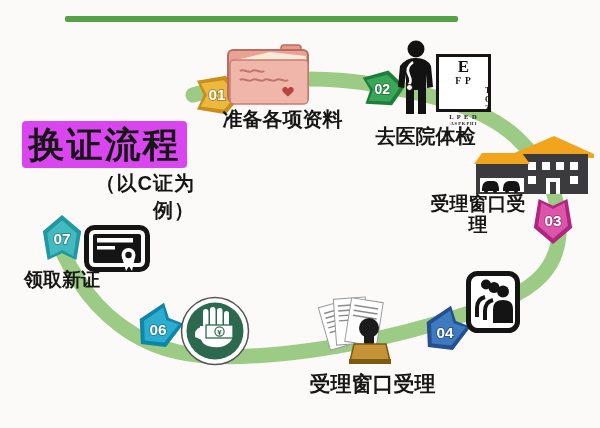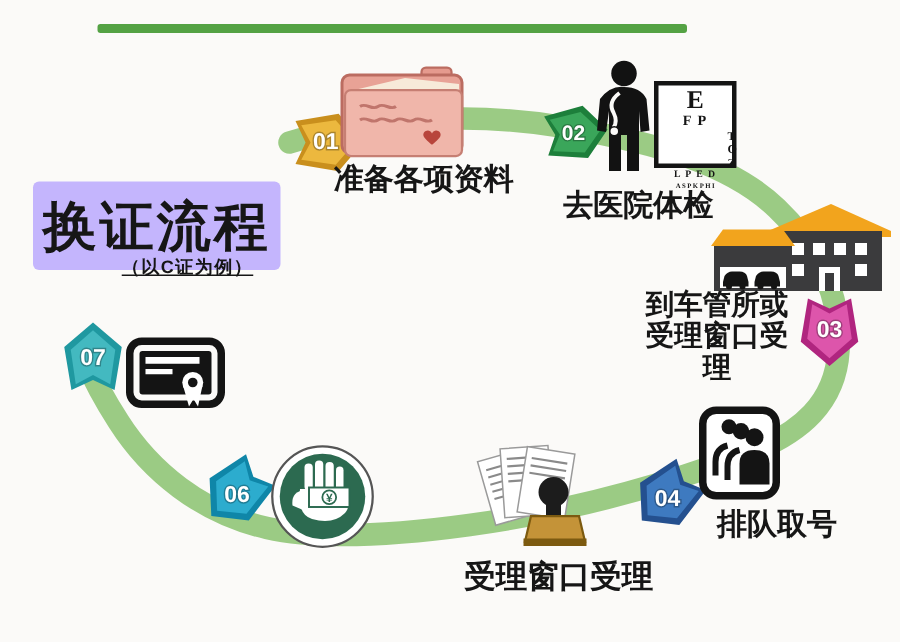--- a/index.html
+++ b/index.html
@@ -2,24 +2,24 @@
 <html><head>
 <meta charset="utf-8">
 <style>
   html,body{margin:0;padding:0;}
   body{width:600px;height:428px;background:#fbfaf8;overflow:hidden;
        font-family:"Liberation Sans","DejaVu Sans",sans-serif;color:#161616;}
   #canvas{position:relative;width:600px;height:428px;}
   .abs{position:absolute;}
   svg{overflow:visible;display:block;}
   .topbar{left:65px;top:16px;width:393px;height:6px;background:#54a244;border-radius:2px;}
-  .titlebox{left:22px;top:121px;width:165px;height:59px;background:#c4b5fd;border-radius:4px;
+  .titlebox{left:22px;top:121px;width:165px;height:47px;background:#d946ef;border-radius:4px;
             display:flex;align-items:center;justify-content:center;}
   .titlebox .t{font-size:36px;font-weight:900;letter-spacing:2px;line-height:1;}
-  .subtitle{left:55px;top:170px;width:140px;text-align:center;font-size:12px;font-weight:700;letter-spacing:1px;text-decoration:underline;}
+  .subtitle{left:55px;top:170px;width:140px;text-align:right;font-size:20px;font-weight:700;letter-spacing:1px;}
   .label{font-weight:700;text-align:center;color:#161616;}
   .badge text{fill:#fff;font-family:"Liberation Sans","DejaVu Sans",sans-serif;font-size:16px;font-weight:700;
               text-anchor:middle;dominant-baseline:central;paint-order:stroke;stroke:rgba(0,0,0,0.28);stroke-width:2px;}
   .eyechart{left:436px;top:54px;width:55px;height:58px;background:#fff;border:3px solid #141414;
             box-sizing:border-box;text-align:center;font-family:"Liberation Serif","DejaVu Serif",serif;
             font-weight:700;color:#141414;padding-top:1px;}
   .eyechart .r0{font-size:17px;line-height:18px;}
   .eyechart .r1{font-size:9.5px;line-height:10px;letter-spacing:1px;}
   .eyechart .r2{font-size:8px;line-height:9px;letter-spacing:1px;margin-left:46px;}
   .eyechart .r3{font-size:6.5px;line-height:8px;letter-spacing:1px;}
@@ -229,21 +229,20 @@
       <rect x="13" y="21" width="18" height="3.5" fill="#fff"></rect>
       <polygon points="38,32 42,46 45,41 48,46 51,32" fill="#fff"></polygon>
       <circle cx="44.5" cy="30" r="7" fill="#fff"></circle>
       <circle cx="44.5" cy="30" r="3.2" fill="#141414"></circle>
     </svg>
   </div>
 
   <div class="abs label z4" style="left:205px;top:106px;width:155px;font-size:20px">准备各项资料</div>
   <div class="abs label z4" style="left:358px;top:123px;width:135px;font-size:20px">去医院体检</div>
   <div class="abs label z4" style="left:425px;top:193px;width:106px;font-size:19px;line-height:21px">
-    <div>到车管所或</div>
     <div>受理窗口受理</div>
   </div>
-  <div class="abs label z4" style="left:463px;top:336px;width:110px;font-size:20px">排队取号</div>
   <div class="abs label z4" style="left:300px;top:370px;width:145px;font-size:21px">受理窗口受理</div>
   <div class="abs label z4" style="left:16px;top:270px;width:92px;font-size:19px;line-height:20px">
+    <div>领取新证</div>
   </div>
 
 </div>
 
 </body></html>

